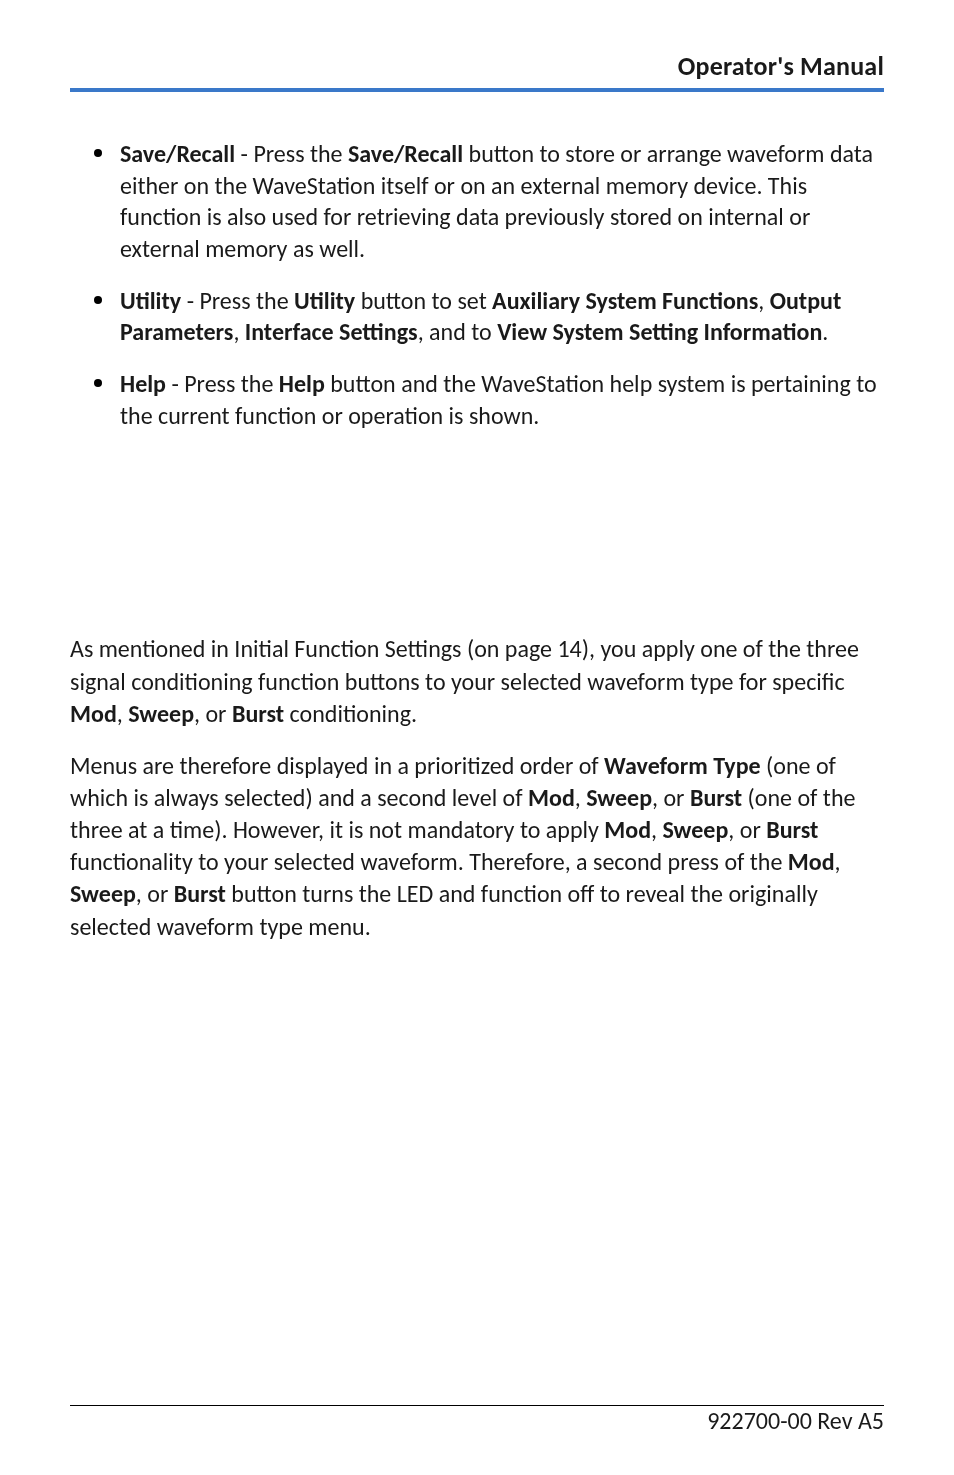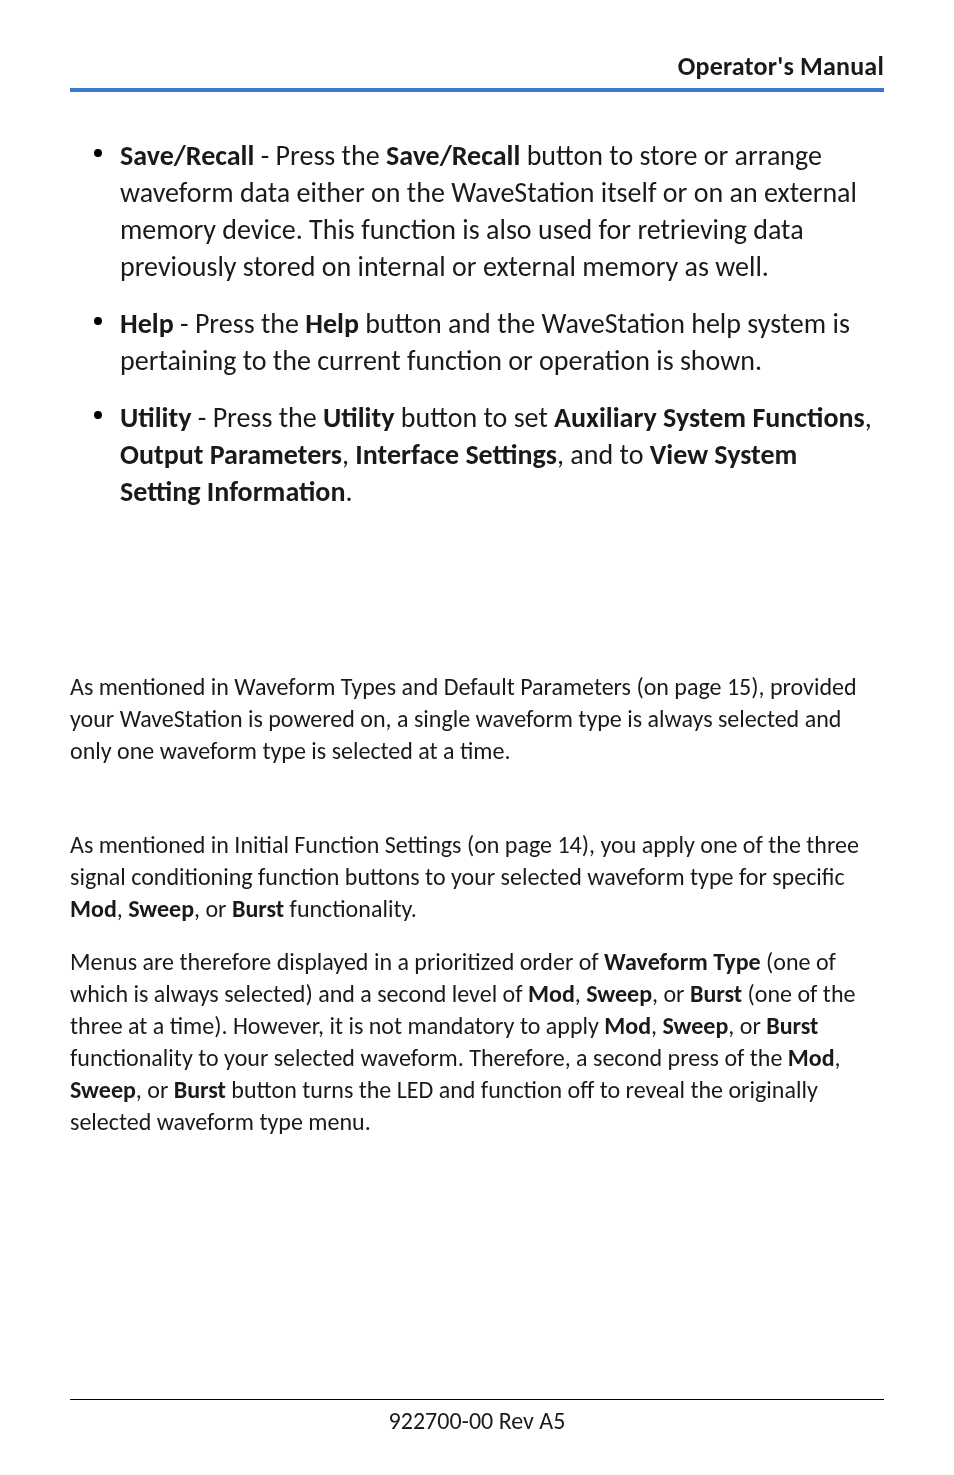--- a/index.html
+++ b/index.html
@@ -1,56 +1,55 @@
 <!DOCTYPE html>
 <html><head>
 <meta charset="utf-8">
 <style>
   * { margin: 0; padding: 0; box-sizing: border-box; }
   html, body { width: 954px; height: 1475px; background: #ffffff; font-family: "Segoe UI", "Calibri", Arial, sans-serif; color: #1a1a1a; }
   .page { padding: 50px 70px 40px 70px; height: 100%; position: relative; }
   .header { text-align: right; padding-bottom: 6px; border-bottom: 4px solid #3a78c9; margin-bottom: 46px; }
   .header-title { font-weight: 700; font-size: 26px; letter-spacing: 0.2px; }
   .bullets { list-style: none; padding-left: 26px; }
-  .bullets li { position: relative; font-size: 28px; line-height: 1.32; margin-bottom: 20px; padding-left: 24px; }
+  .bullets li { position: relative; font-size: 24px; line-height: 1.32; margin-bottom: 20px; padding-left: 24px; }
   .bullets li::before { content: ""; position: absolute; left: -2px; top: 11px; width: 8px; height: 8px; background: #000; border-radius: 50%; }
   .section { font-size: 24px; line-height: 1.34; margin: 0 0 20px 0; }
   .spacer-lg { height: 140px; }
   .spacer-md { height: 42px; }
-  .footer { position: absolute; left: 70px; right: 70px; bottom: 40px; border-top: 1px solid #000; padding-top: 6px; display: flex; justify-content: center; font-size: 24px; }
+  .footer { position: absolute; left: 70px; right: 70px; bottom: 40px; border-top: 1px solid #000; display: flex; justify-content: flex-end; font-size: 24px; }
   b { font-weight: 700; }
 </style>
 </head>
 <body>
 <div class="page">
 
   <div class="header">
     <span class="header-title">Operator's Manual</span>
   </div>
 
   <ul class="bullets">
     <li>
       <b>Save/Recall</b><span> - </span><span>Press the </span><b>Save/Recall</b><span> button to store or arrange waveform data either on the WaveStation itself or on an external memory device. This function is also used for retrieving data previously stored on internal or external memory as well.</span>
     </li>
     <li>
-      <b>Help</b><span> - </span><span>Press the </span><b>Help</b><span> button and the WaveStation help system is pertaining to the current function or operation is shown.</span>
+      <b>Utility</b><span> - </span><span>Press the </span><b>Utility</b><span> button to set </span><b>Auxiliary System Functions</b><span>, </span><b>Output Parameters</b><span>, </span><b>Interface Settings</b><span>, and to </span><b>View System Setting Information</b><span>.</span>
     </li>
     <li>
-      <b>Utility</b><span> - </span><span>Press the </span><b>Utility</b><span> button to set </span><b>Auxiliary System Functions</b><span>, </span><b>Output Parameters</b><span>, </span><b>Interface Settings</b><span>, and to </span><b>View System Setting Information</b><span>.</span>
+      <b>Help</b><span> - </span><span>Press the </span><b>Help</b><span> button and the WaveStation help system is pertaining to the current function or operation is shown.</span>
     </li>
   </ul>
 
   <div class="spacer-lg"></div>
 
-  <p class="section">As mentioned in Waveform Types and Default Parameters (on page 15), provided your WaveStation is powered on, a single waveform type is always selected and only one waveform type is selected at a time.</p>
 
   <div class="spacer-md"></div>
 
   <p class="section">
-    <span>As mentioned in Initial Function Settings (on page 14), you apply one of the three signal conditioning function buttons to your selected waveform type for specific </span><b>Mod</b><span>, </span><b>Sweep</b><span>, or </span><b>Burst</b><span> functionality.</span>
+    <span>As mentioned in Initial Function Settings (on page 14), you apply one of the three signal conditioning function buttons to your selected waveform type for specific </span><b>Mod</b><span>, </span><b>Sweep</b><span>, or </span><b>Burst</b><span> conditioning.</span>
   </p>
 
   <p class="section">
     <span>Menus are therefore displayed in a prioritized order of </span><b>Waveform Type</b><span> (one of which is always selected) and a second level of </span><b>Mod</b><span>, </span><b>Sweep</b><span>, or </span><b>Burst</b><span> (one of the three at a time). However, it is not mandatory to apply </span><b>Mod</b><span>, </span><b>Sweep</b><span>, or </span><b>Burst</b><span> functionality to your selected waveform. Therefore, a second press of the </span><b>Mod</b><span>, </span><b>Sweep</b><span>, or </span><b>Burst</b><span> button turns the LED and function off to reveal the originally selected waveform type menu.</span>
   </p>
 
   <div class="footer">
     <span>922700-00 Rev A</span>
     <span>5</span>
   </div>

